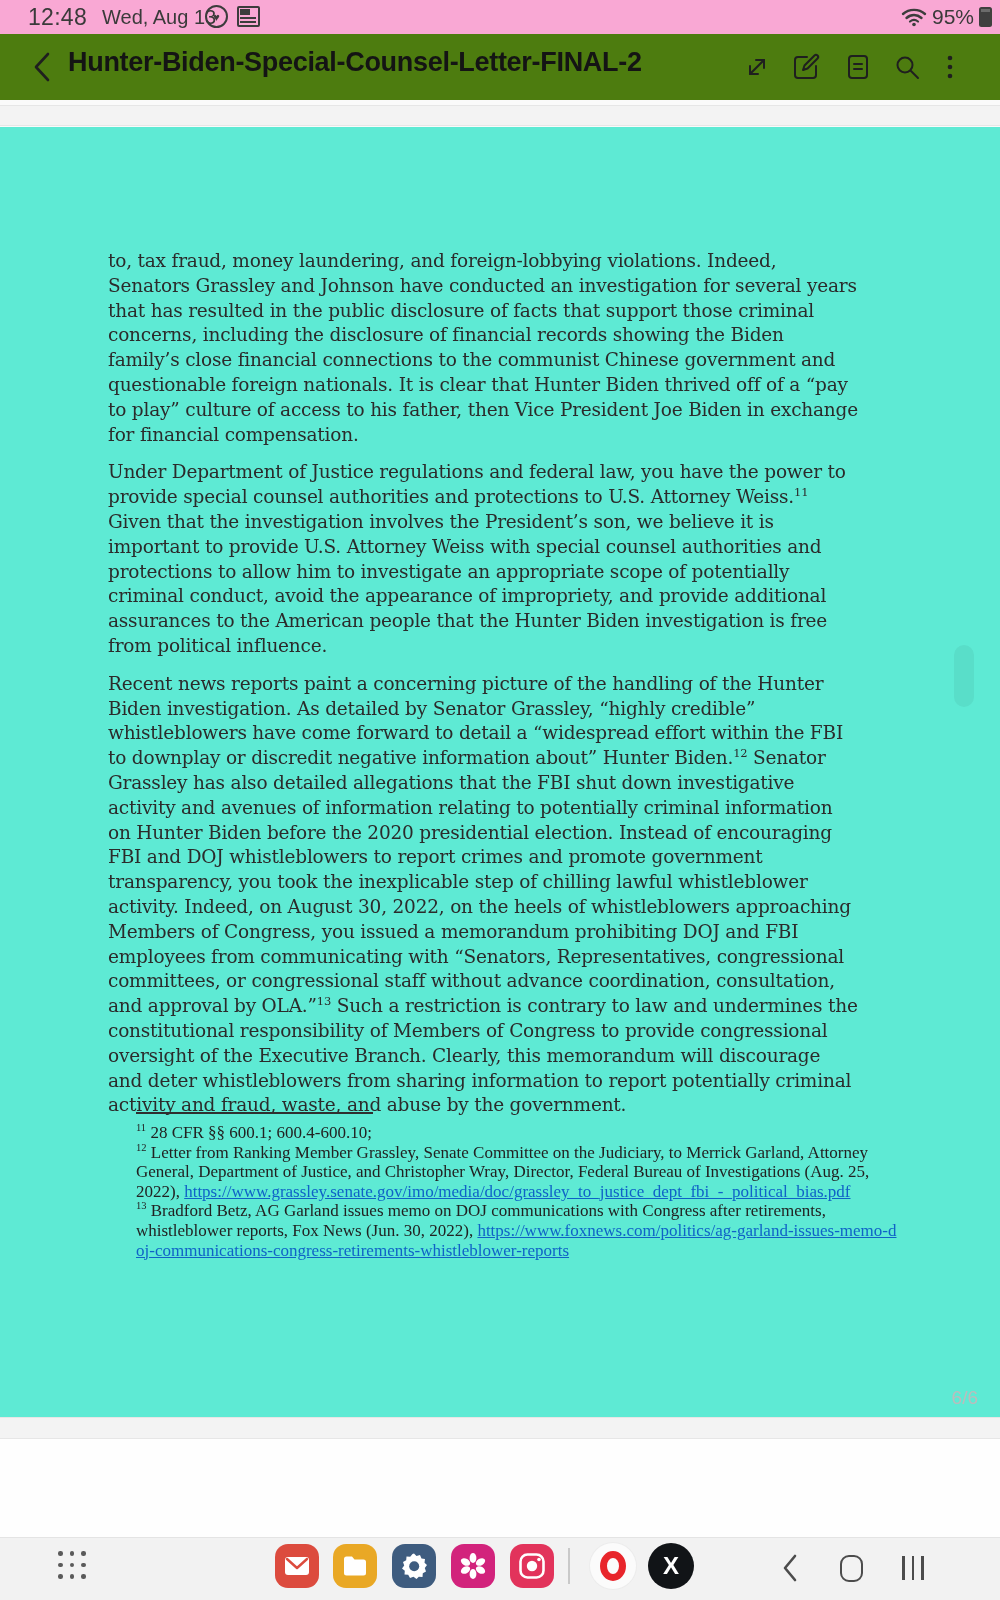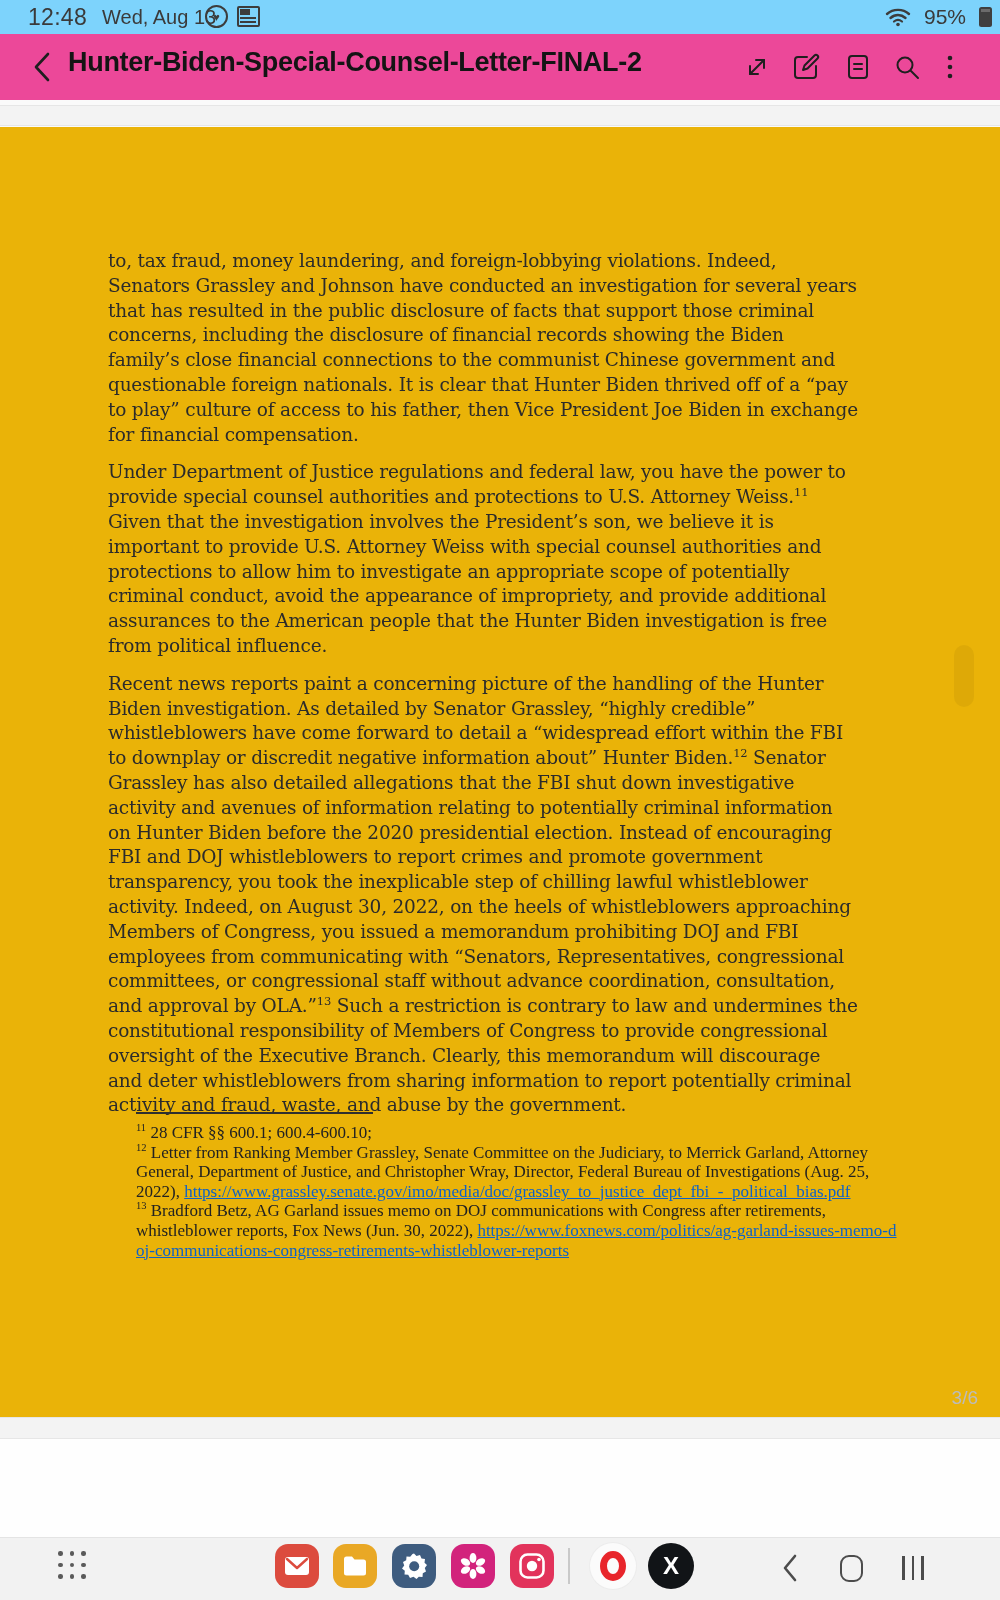--- a/index.html
+++ b/index.html
@@ -3,46 +3,46 @@
 <meta charset="utf-8">
 <style>
   * { margin:0; padding:0; box-sizing:border-box; }
   html,body { background:#ffffff; }
   #screen {
     position:relative; width:1000px; height:1600px; overflow:hidden;
     background:#ffffff; font-family:"Liberation Sans", sans-serif;
   }
 
   
-  .status-bar { position:absolute; left:0; top:0; width:1000px; height:34px; background:#7dd3fc; }
+  .status-bar { position:absolute; left:0; top:0; width:1000px; height:34px; background:#f9a8d4; }
   .sb-time { position:absolute; left:28px; top:4px; font-size:23px; color:#3a3a3a; letter-spacing:0.3px; }
   .sb-date { position:absolute; left:102px; top:6px; font-size:20px; color:#3a3a3a; }
   .sb-health { position:absolute; left:205px; top:5px; width:23px; height:23px; border:2.2px solid #3c3c3c; border-radius:50%;
                display:flex; align-items:center; justify-content:center; font-size:11px; color:#3c3c3c; }
   .sb-cal { position:absolute; left:237px; top:6px; width:23px; height:21px; border:2.2px solid #3c3c3c; border-radius:2px; }
   .sb-cal:before { content:""; position:absolute; left:1px; top:1px; width:10px; height:6px; background:#3c3c3c; }
   .sb-cal:after { content:""; position:absolute; left:1px; top:9px; width:16px; height:2px; background:#3c3c3c; box-shadow:0 4px 0 #3c3c3c; }
-  .sb-right { position:absolute; right:8px; top:0; height:34px; display:flex; align-items:center; gap:13px; }
+  .sb-right { position:absolute; right:8px; top:0; height:34px; display:flex; align-items:center; gap:5px; }
   .sb-batt-label { font-size:21px; color:#3a3a3a; }
   .sb-batt { width:13px; height:20px; background:#3f3f3f; border-radius:2.5px; position:relative; }
   .sb-batt:before { content:""; position:absolute; top:2px; left:2px; right:2px; height:3px; background:#6b6b6b; }
 
   
-  .toolbar { position:absolute; left:0; top:34px; width:1000px; height:66px; background:#ec4899; }
+  .toolbar { position:absolute; left:0; top:34px; width:1000px; height:66px; background:#4d7c0f; }
   .tb-back { position:absolute; left:24px; top:14px; width:36px; height:38px; display:flex; align-items:center; justify-content:center; }
   .tb-title { position:absolute; left:68px; top:13px; width:640px; font-size:27px; font-weight:600; color:#141414;
               letter-spacing:-0.3px; white-space:nowrap; overflow:hidden; }
   .tb-icon { position:absolute; top:13px; width:40px; height:40px; display:flex; align-items:center; justify-content:center; }
   .tb-icon svg { stroke:#1f1f1f; fill:none; stroke-width:2; stroke-linecap:round; stroke-linejoin:round; }
 
   
   .content { position:absolute; left:0; top:100px; width:1000px; height:1437px; background:#fafafa; }
   .page-gap-top { position:absolute; left:0; top:5px; width:1000px; height:21px; background:#f3f3f3;
                   border-top:1px solid #e6e6e6; border-bottom:1px solid #e6e6e6; }
-  .page-one { position:absolute; left:0; top:27px; width:1000px; height:1290px; background:#eab308;padding-left:30px; }
+  .page-one { position:absolute; left:0; top:27px; width:1000px; height:1290px; background:#5eead4;padding-left:30px; }
   .page-gap-mid { position:absolute; left:0; top:1317px; width:1000px; height:22px; background:#f3f3f3;
                   border-top:1px solid #e6e6e6; border-bottom:1px solid #e6e6e6; }
   .page-two { position:absolute; left:0; top:1339px; width:1000px; height:98px; background:#fefefe; }
 
   .doc-body {
     position:absolute; left:108px; top:122px; width:752px;
     font-family:"DejaVu Serif", serif; font-size:18.5px; line-height:24.8px;
     color:#2b2b2b; letter-spacing:-0.2px; text-align:left;
   }
   .doc-body p { margin-bottom:13px; }
@@ -168,21 +168,21 @@
       </div>
 
       <div class="footnotes">
         <div class="fn-rule"></div>
         <p class="fn"><sup>11</sup><span> 28 CFR §§ 600.1; 600.4-600.10;</span></p>
         <p class="fn"><sup>12</sup><span> Letter from Ranking Member Grassley, Senate Committee on the Judiciary, to Merrick Garland, Attorney General, Department of Justice, and Christopher Wray, Director, Federal Bureau of Investigations (Aug. 25, 2022), </span><a>https://www.grassley.senate.gov/imo/media/doc/grassley_to_justice_dept_fbi_-_political_bias.pdf</a></p>
         <p class="fn"><sup>13</sup><span> Bradford Betz, AG Garland issues memo on DOJ communications with Congress after retirements, whistleblower reports, Fox News (Jun. 30, 2022), </span><a>https://www.foxnews.com/politics/ag-garland-issues-memo-doj-communications-congress-retirements-whistleblower-reports</a></p>
       </div>
     </div>
 
-    <div class="page-indicator">3/6</div>
+    <div class="page-indicator">6/6</div>
     <div class="page-gap-mid"></div>
     <div class="page-two"></div>
     <div class="scroll-thumb"></div>
   </div>
 
   <div class="nav-bar">
     <div class="drawer-dots">
       <span></span>
         <span></span>
         <span></span>

